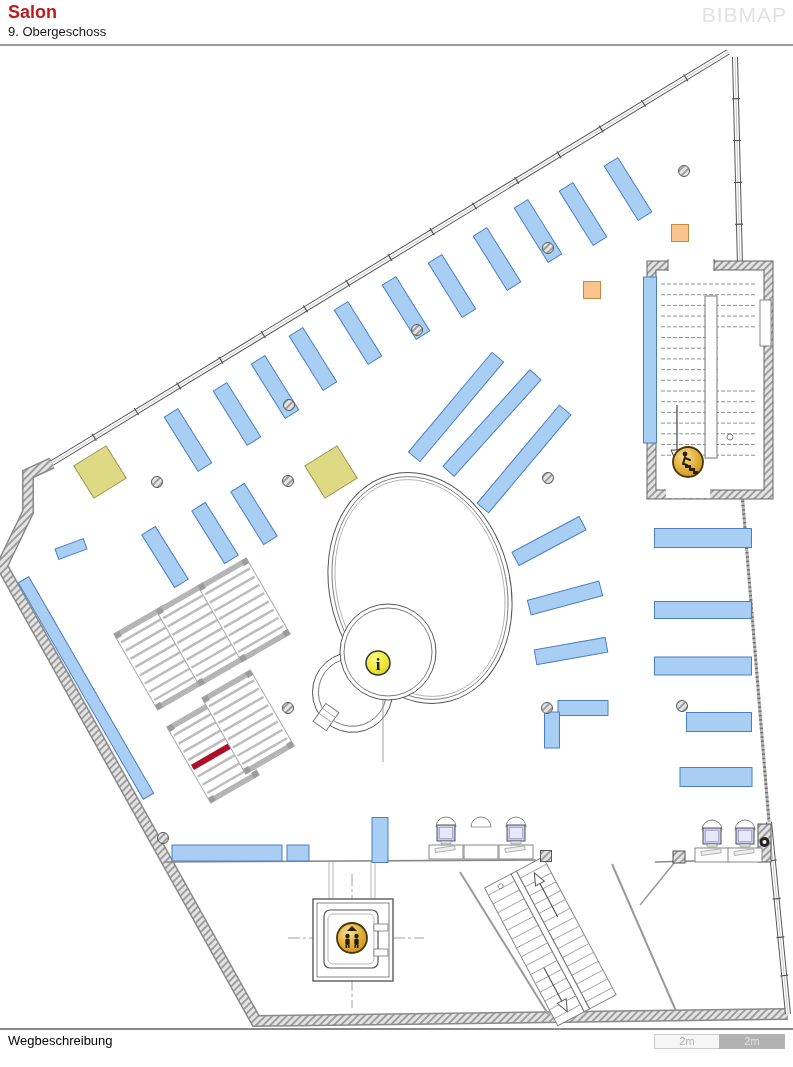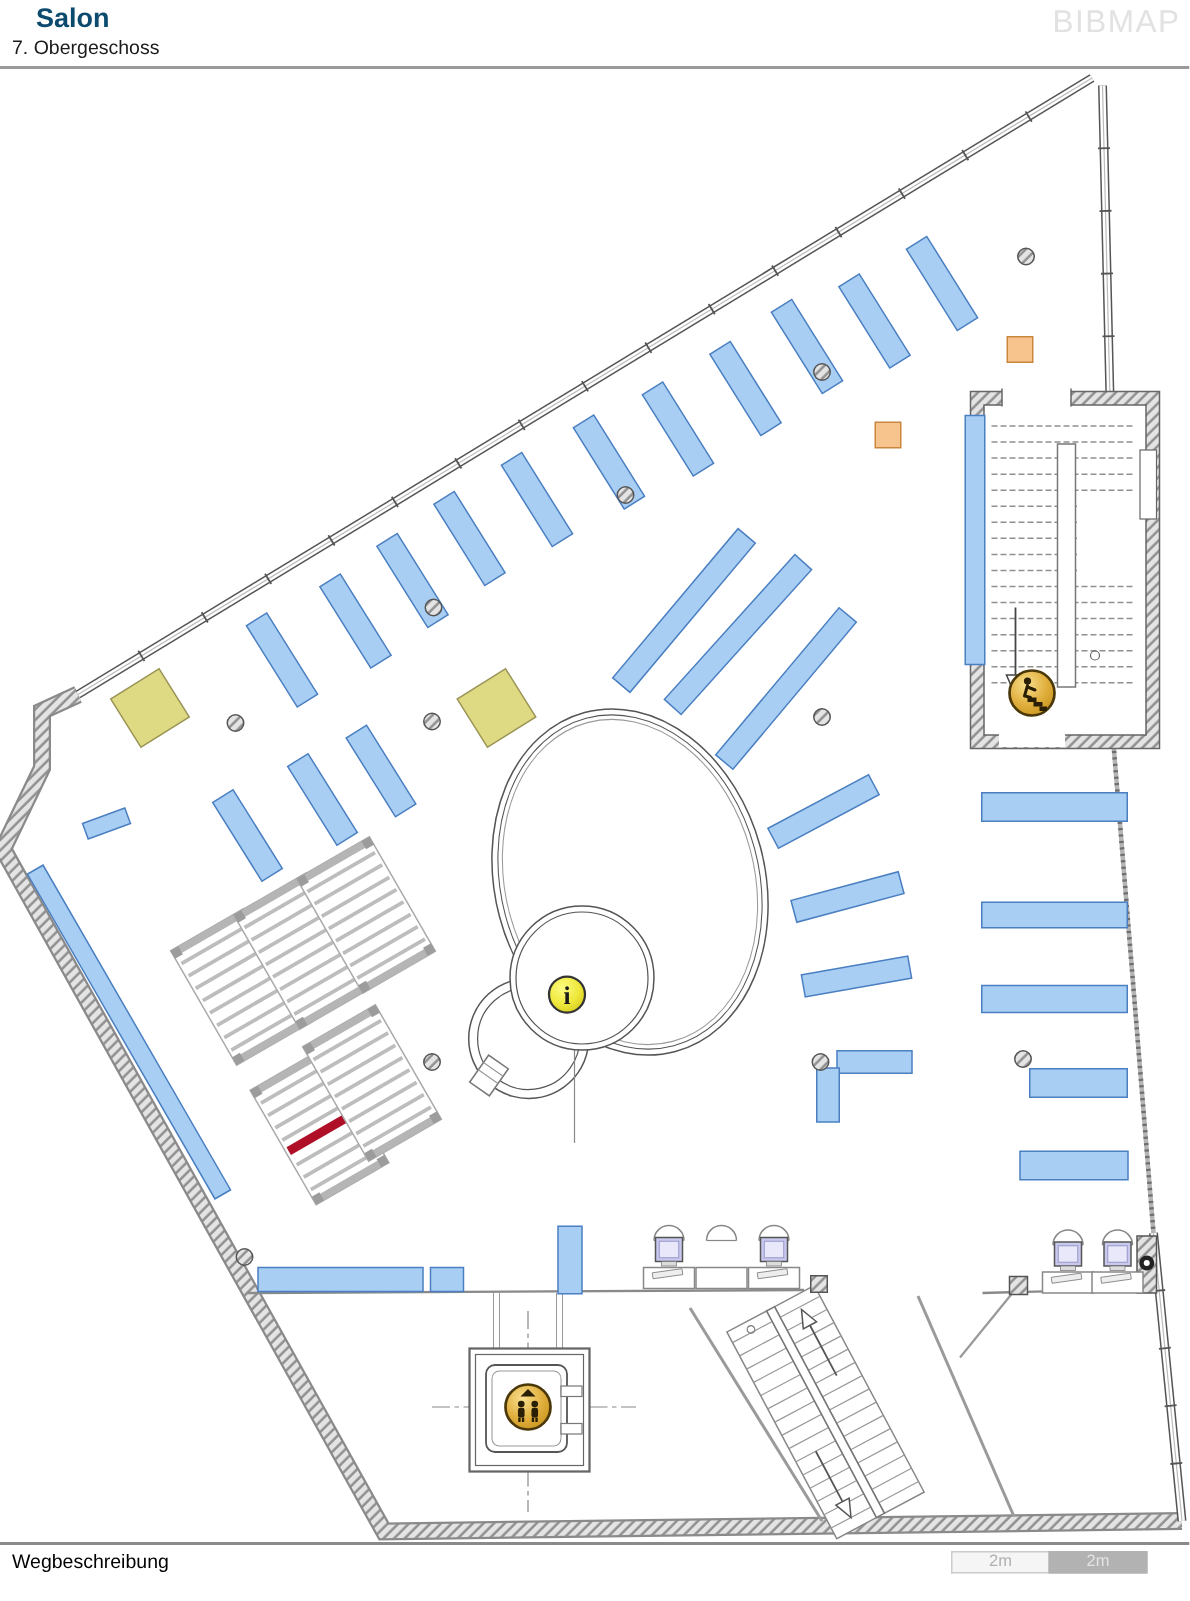--- a/index.html
+++ b/index.html
@@ -2,29 +2,29 @@
 <html><head>
 <meta charset="utf-8">
 <style>
   html,body{margin:0;padding:0;background:#fff;width:793px;height:1067px;overflow:hidden;
             font-family:"Liberation Sans", sans-serif;}
   #stage{position:relative;width:793px;height:1067px;background:#fff;}
   #map-svg{position:absolute;left:0;top:0;}
   
   #header{position:absolute;left:0;top:0;width:793px;height:44px;background:#fff;
           border-bottom:2px solid #9a9a9a;z-index:5;}
-  #page-title{position:absolute;left:24px;top:2px;font-size:18px;font-weight:bold;color:#0c4a6e;}
+  #page-title{position:absolute;left:8px;top:2px;font-size:18px;font-weight:bold;color:#b91c1c;}
   #page-subtitle{position:absolute;left:8px;top:24px;font-size:13px;color:#1a1a1a;}
   #logo{position:absolute;right:6px;top:3px;font-size:21px;font-weight:normal;
         letter-spacing:1px;color:#e2e2e2;}
   
   #footer{position:absolute;left:0;top:1028px;width:793px;height:39px;background:#fff;
           border-top:2px solid #8a8a8a;z-index:5;}
   #directions-label{position:absolute;left:8px;top:3px;font-size:13px;font-weight:normal;color:#000;}
-  #scale-bar{position:absolute;right:28px;top:4px;height:13px;z-index:6;}
+  #scale-bar{position:absolute;right:8px;top:4px;height:13px;z-index:6;}
   .scale-seg{display:inline-block;width:64px;height:13px;line-height:13px;text-align:center;
              font-size:11px;vertical-align:top;}
   .scale-seg.light{background:#f5f5f5;border:1px solid #cccccc;border-right:none;color:#b0b0b0;}
   .scale-seg.dark{background:#b2b2b2;border:1px solid #b2b2b2;color:#e3e3e3;}
 </style>
 </head>
 <body>
 
 <div id="stage">
 
@@ -399,21 +399,21 @@
         <rect x="685" y="465" width="6" height="3" fill="#2a1f05"></rect>
         <rect x="689" y="468" width="6" height="3" fill="#2a1f05"></rect>
         <rect x="693" y="471" width="5" height="3" fill="#2a1f05"></rect>
         <circle cx="685" cy="454" r="2.4" fill="#2a1f05"></circle>
         <path d="M 685 457 L 683 464 M 685 458 L 690 460 M 683.5 464 L 687 465" stroke="#2a1f05" stroke-width="2" fill="none" stroke-linecap="round"></path>
       </g>
     </svg>
 
   <div id="header">
     <div id="page-title">Salon</div>
-    <div id="page-subtitle">7. Obergeschoss</div>
+    <div id="page-subtitle">9. Obergeschoss</div>
     <div id="logo">BIBMAP</div>
   </div>
 
   <div id="footer">
     <div id="directions-label">Wegbeschreibung</div>
     <div id="scale-bar"><span class="scale-seg light">2m</span><span class="scale-seg dark">2m</span></div>
   </div>
 
 </div>
 

